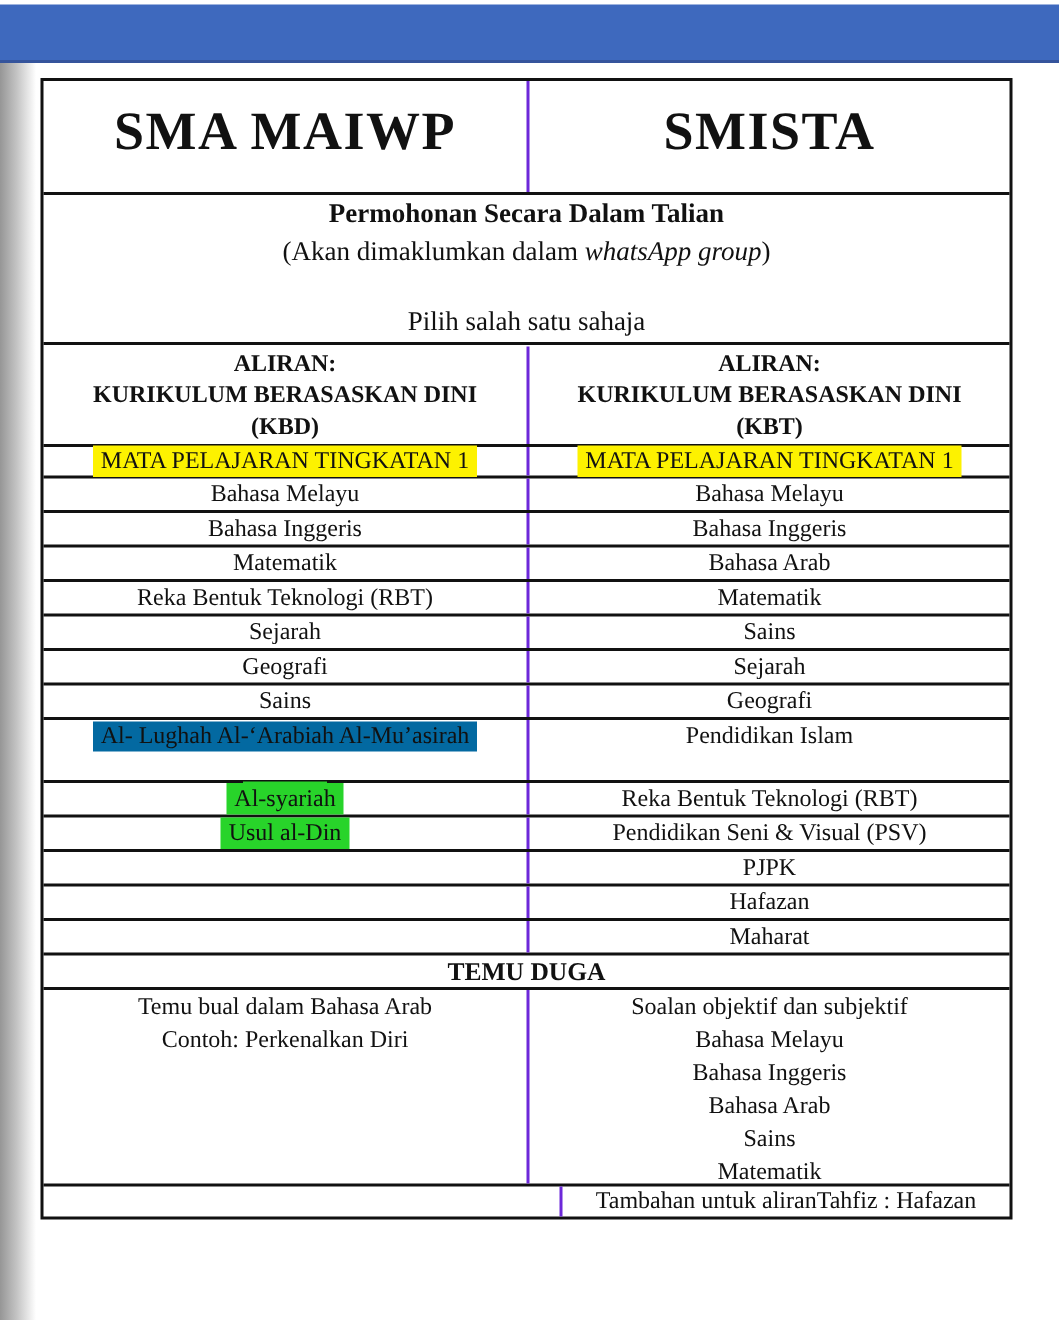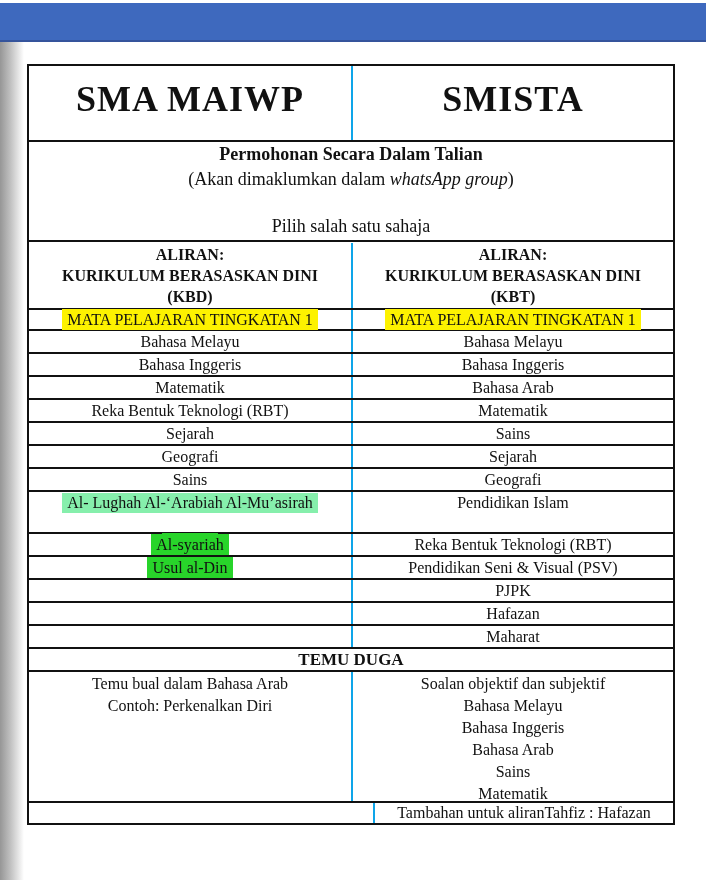--- a/index.html
+++ b/index.html
@@ -4,27 +4,27 @@
 <style>
   * { margin:0; padding:0; box-sizing:border-box; }
   html,body { width:706px; height:880px; background:#ffffff; overflow:hidden; }
   body { font-family:"Liberation Serif", serif; color:#111; position:relative; }
 
   .topbar { position:absolute; left:0; top:3px; width:706px; height:39px;
             border-bottom:2px solid #35549c; }
   .left-shade { position:absolute; left:0; top:42px; width:24px; height:838px;
             background:linear-gradient(to right, #969696 0%, #c2c2c2 45%, #ffffff 100%); }
 
-  .doc-table { position:absolute; left:27px; top:64px; width:648px;
+  .doc-table { position:absolute; left:27px; top:52px; width:648px;
             border:2px solid #111; background:#fff; text-align:center; }
   .row { display:flex; border-top:2px solid #111; align-items:stretch; }
   .row:first-child { border-top:none; }
   .cell { flex:1 1 50%; display:flex; flex-direction:column; justify-content:center;
             align-items:center; padding:1px 4px; min-width:0; }
-  .cell.rcell { border-left:2px solid #0ea5e9; }
+  .cell.rcell { border-left:2px solid #6d28d9; }
   .cell.top { justify-content:flex-start; }
 
   .row-school { height:74px; }
   .school-name { font-size:36px; font-weight:bold; letter-spacing:1px; line-height:1; padding-bottom:8px; }
 
   .row-intro { height:100px; }
   .row-intro .cell { justify-content:flex-start; padding-top:0; }
   .intro-line { font-size:18px; line-height:25px; }
   .intro-line.b { font-weight:bold; }
   .intro-line .it { font-style:italic; }
@@ -154,21 +154,21 @@
     <div class="cell">
         <span class="subject-text">Sains</span>
       </div>
     <div class="cell rcell">
         <span class="subject-text">Geografi</span>
       </div>
   </div>
 
   <div class="row row-lam">
     <div class="cell top">
-      <span class="hl-green lam-line" style="background: #86efac;">Al- Lughah Al-‘Arabiah Al-Mu’asirah</span>
+      <span class="hl-green lam-line" style="background: #0369a1;">Al- Lughah Al-‘Arabiah Al-Mu’asirah</span>
       <span class="hl-green lam-line" style="background: rgb(40, 212, 42); margin-top: 20px;">(LAM)</span>
     </div>
     <div class="cell rcell top">
       <span class="subject-text lam-line">Pendidikan Islam</span>
     </div>
   </div>
 
   <div class="row row-subject">
     <div class="cell">
         <span class="hl-green" style="background: rgb(40, 212, 42);">Al-syariah</span>

